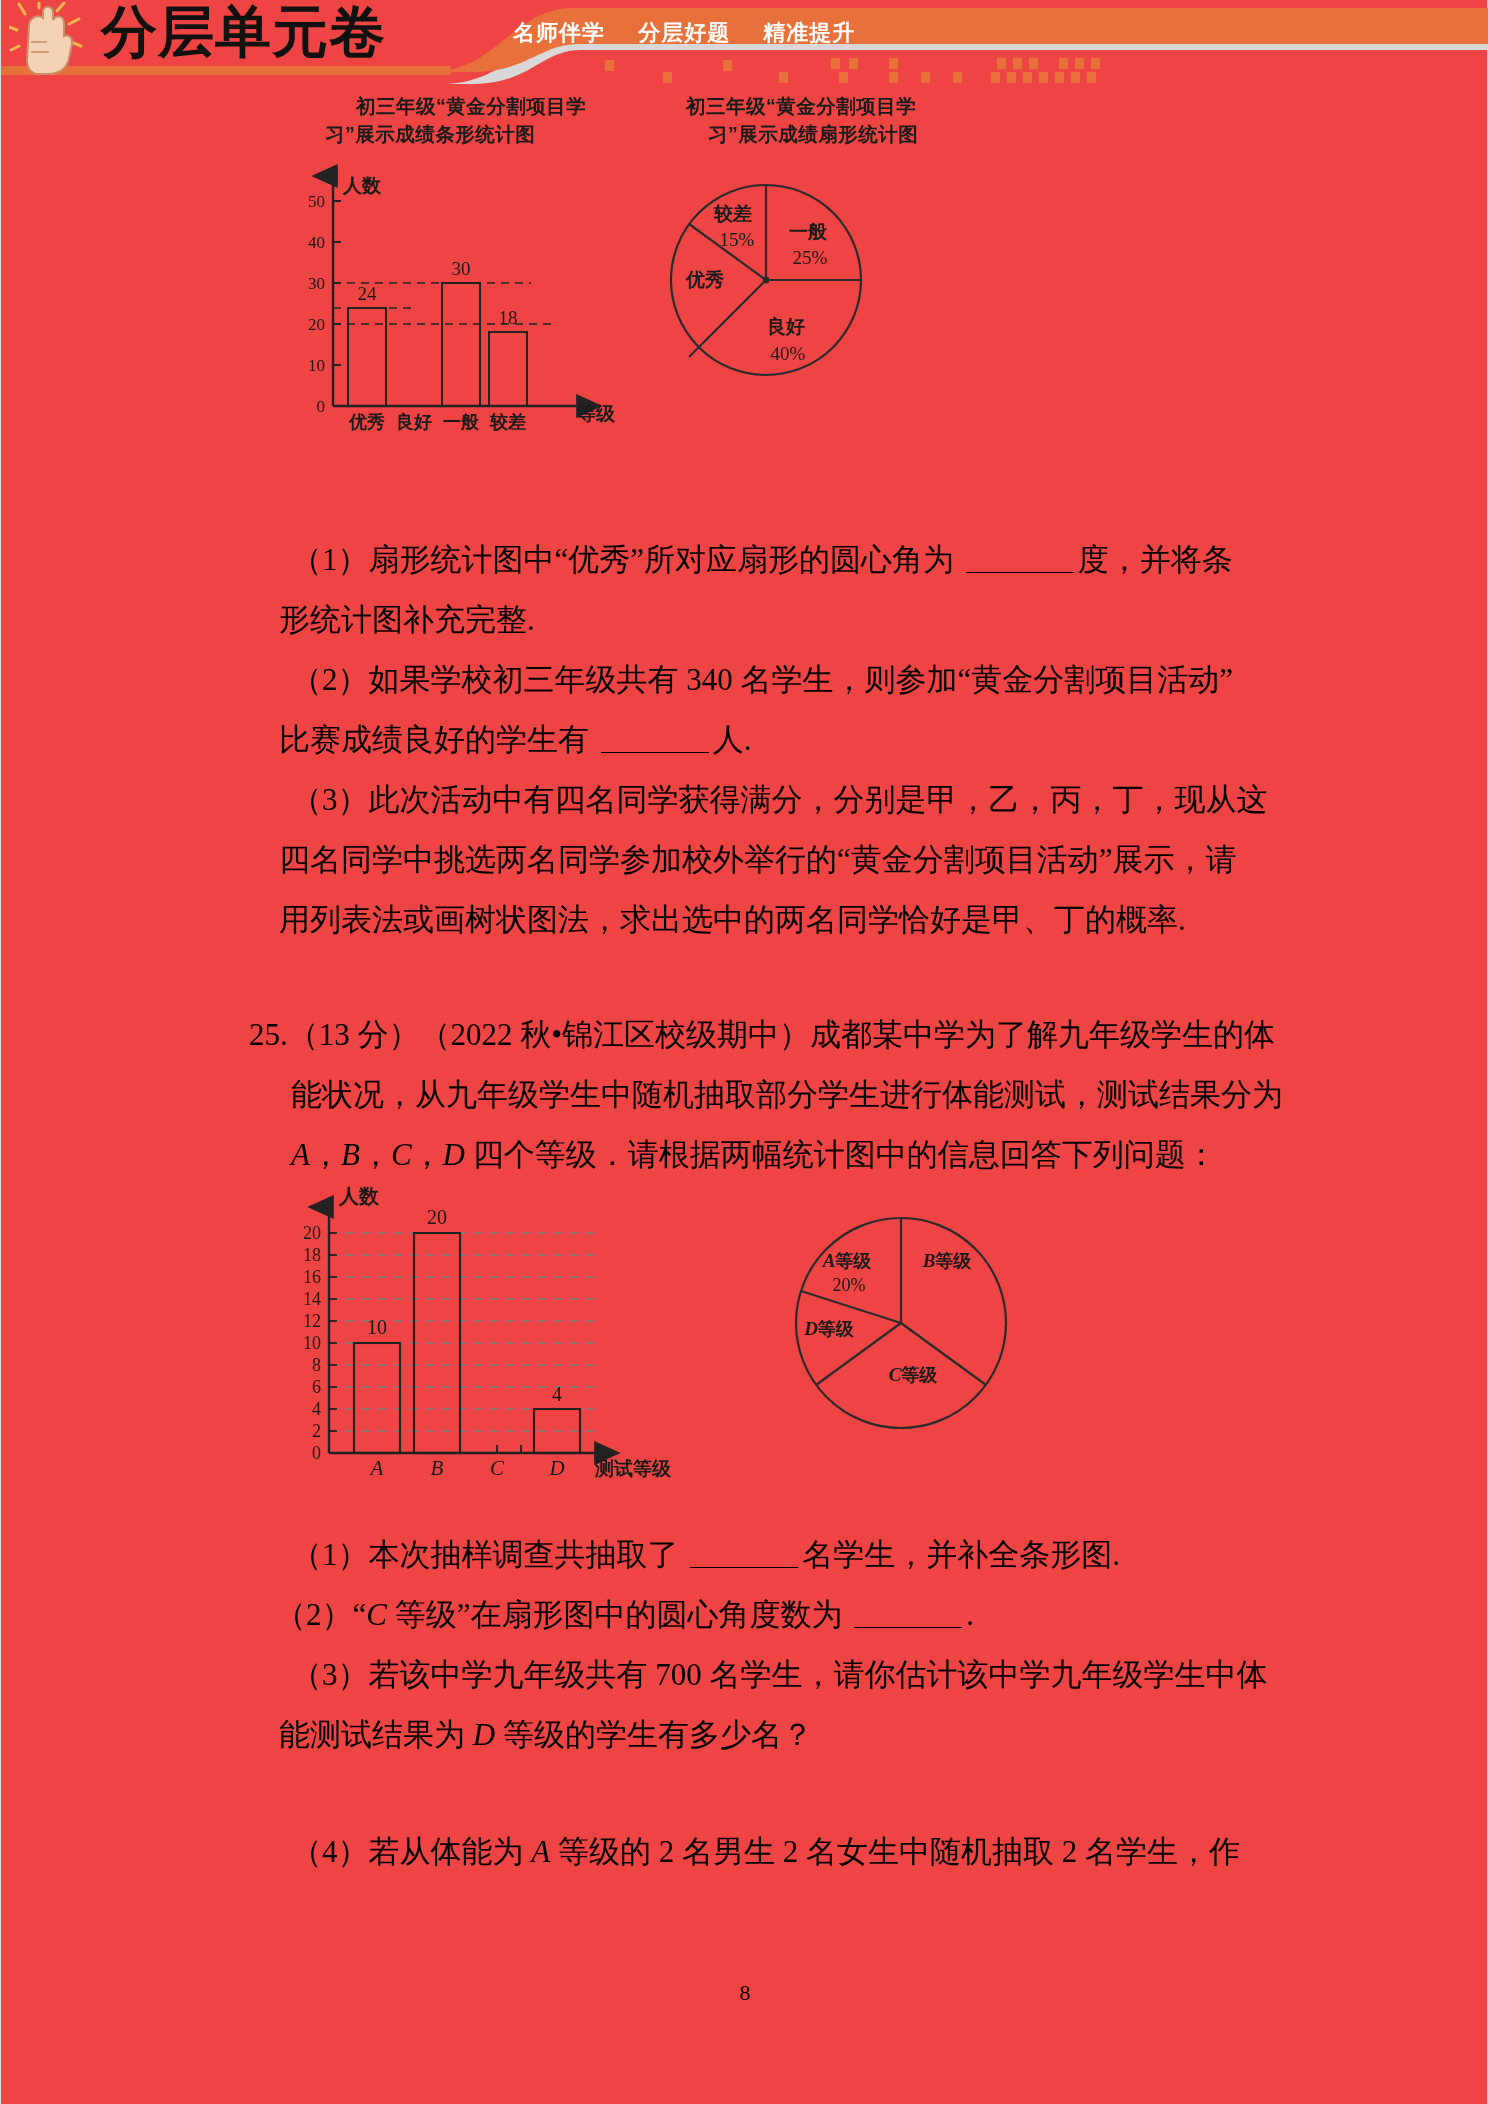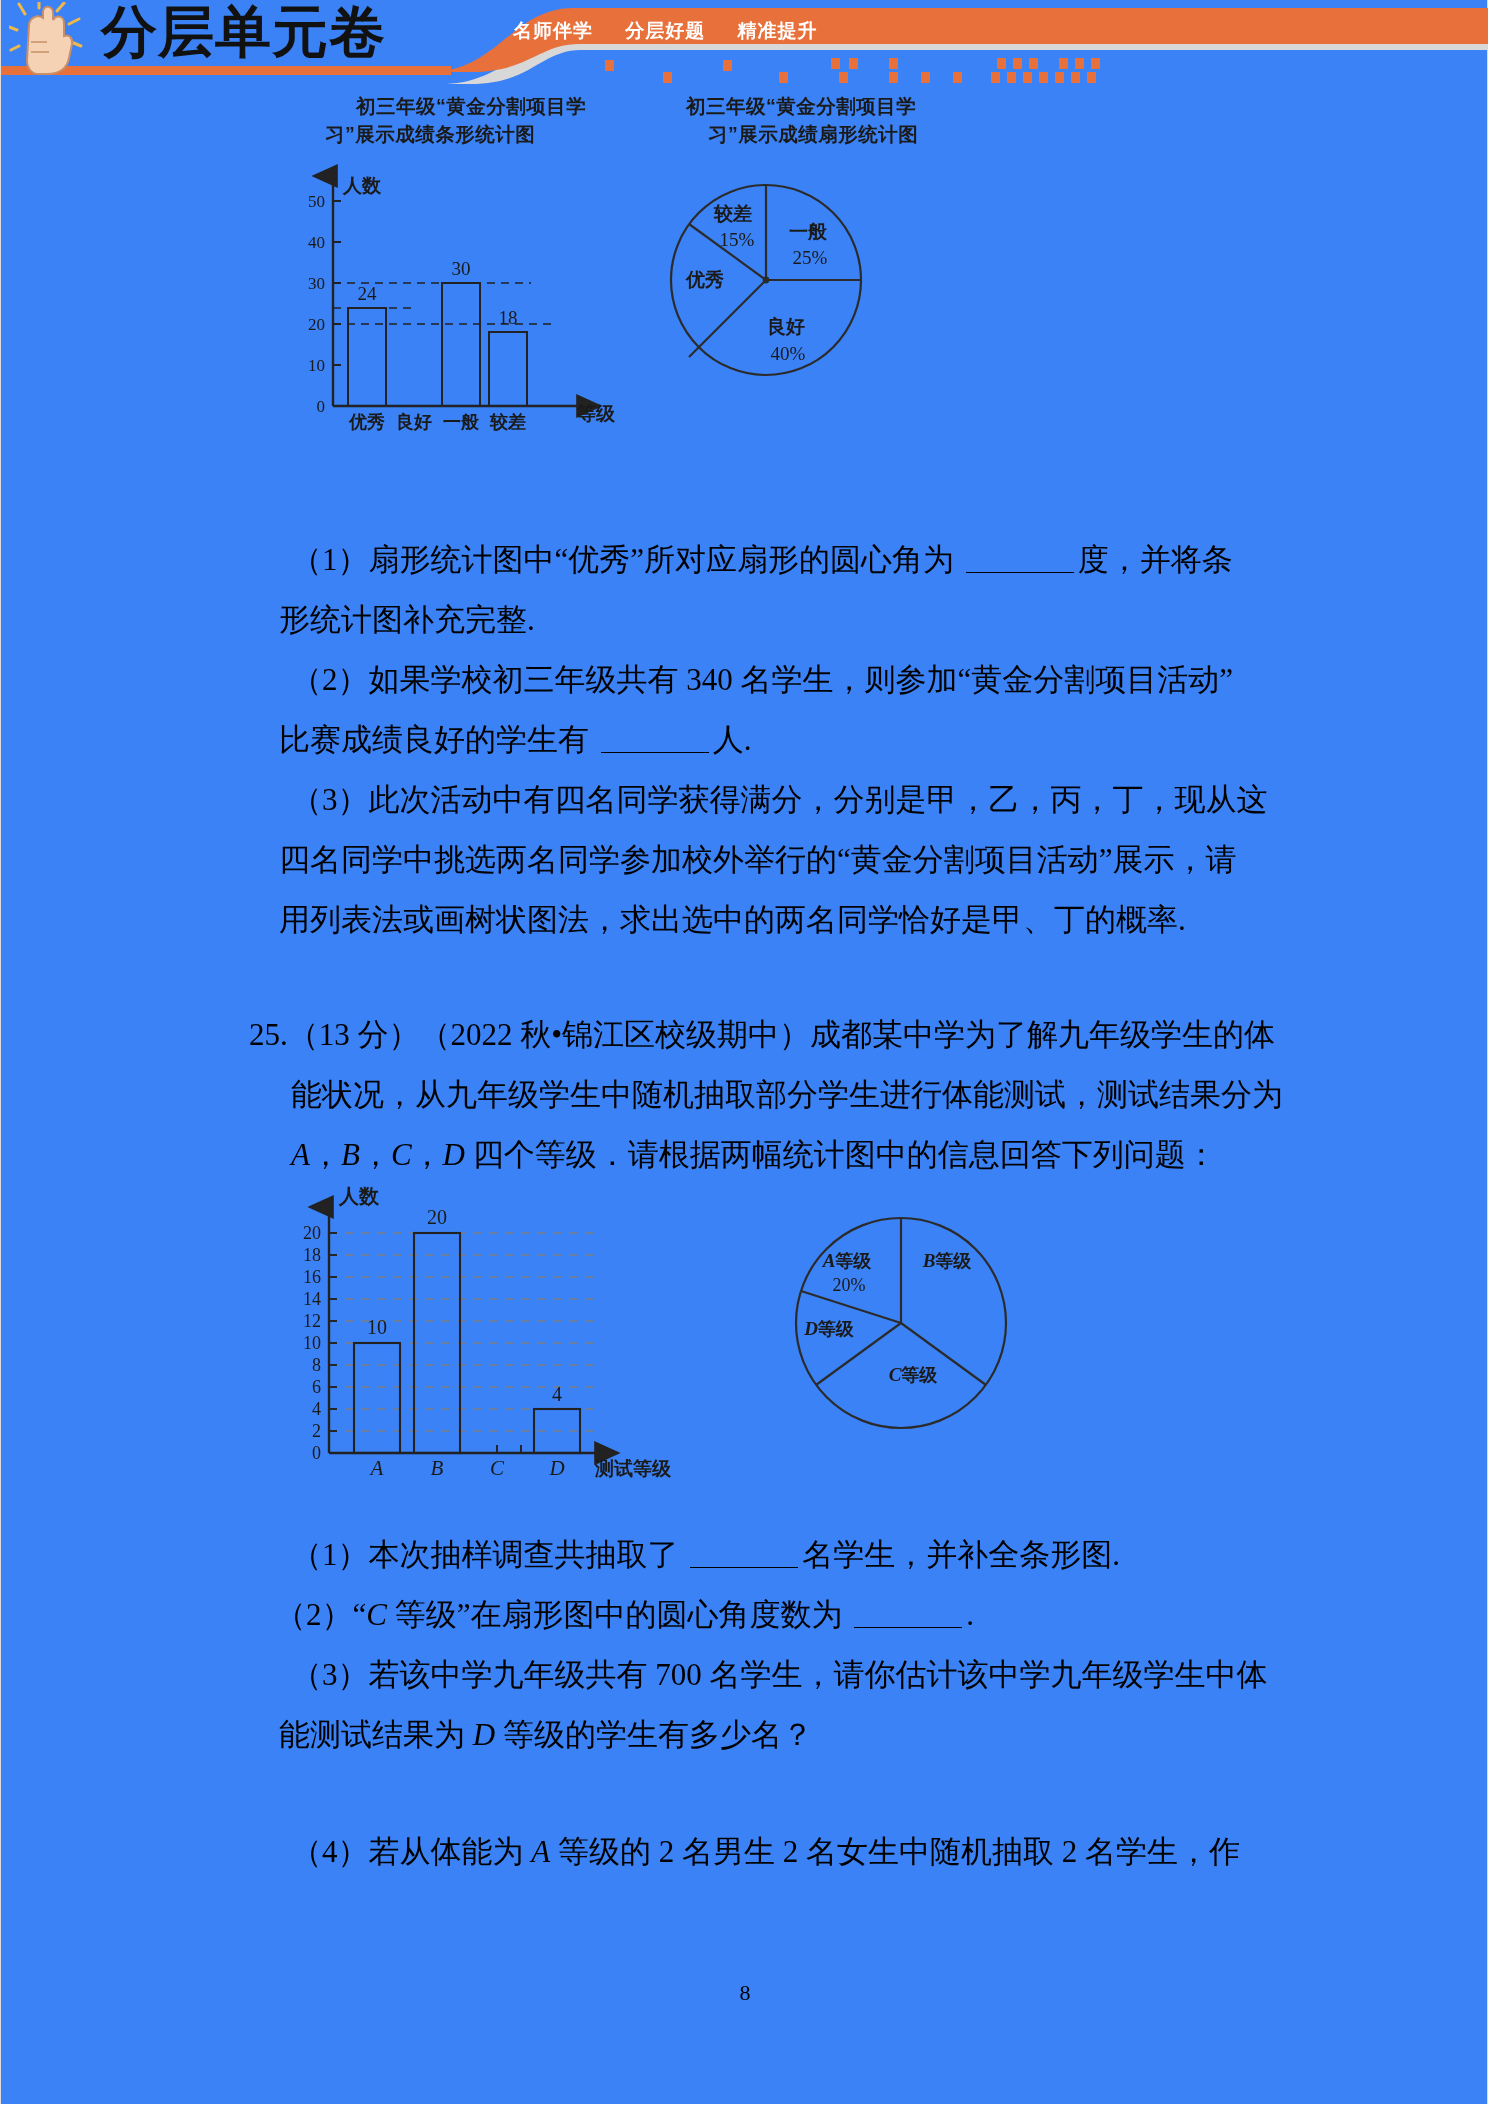--- a/index.html
+++ b/index.html
@@ -8,21 +8,21 @@
     background:#ffffff;
     font-family:"Liberation Serif", serif;
     color:#000;
     position:relative;
     overflow:hidden;
   }
 
   
   .page{
     position:absolute;left:0;top:0;width:1488px;height:2104px;
-    background:#3b82f6;
+    background:#ef4444;
     border-left:1px solid #dcdcdc;
     border-right:1px solid #dcdcdc;
     box-sizing:border-box;
   }
 
   
   .banner{position:absolute;left:0;top:0;width:1488px;height:84px;}
 
   .banner-fist{position:absolute;left:8px;top:2px;width:92px;height:78px;}
 
@@ -36,21 +36,21 @@
     line-height:68px;
     white-space:nowrap;
   }
 
   .banner-shape{position:absolute;left:0;top:0;width:1488px;height:84px;}
 
   .banner-slogan{
     position:absolute;left:512px;top:18px;
     font-family:"Liberation Sans", sans-serif;
     font-weight:bold;
-    font-size:19px;
+    font-size:22px;
     color:#ffffff;
     letter-spacing:1px;
     white-space:nowrap;
   }
   .banner-slogan span{margin-right:26px;}
 
   
   .figrow{position:relative;width:1488px;}
 
   .fig-caption{

